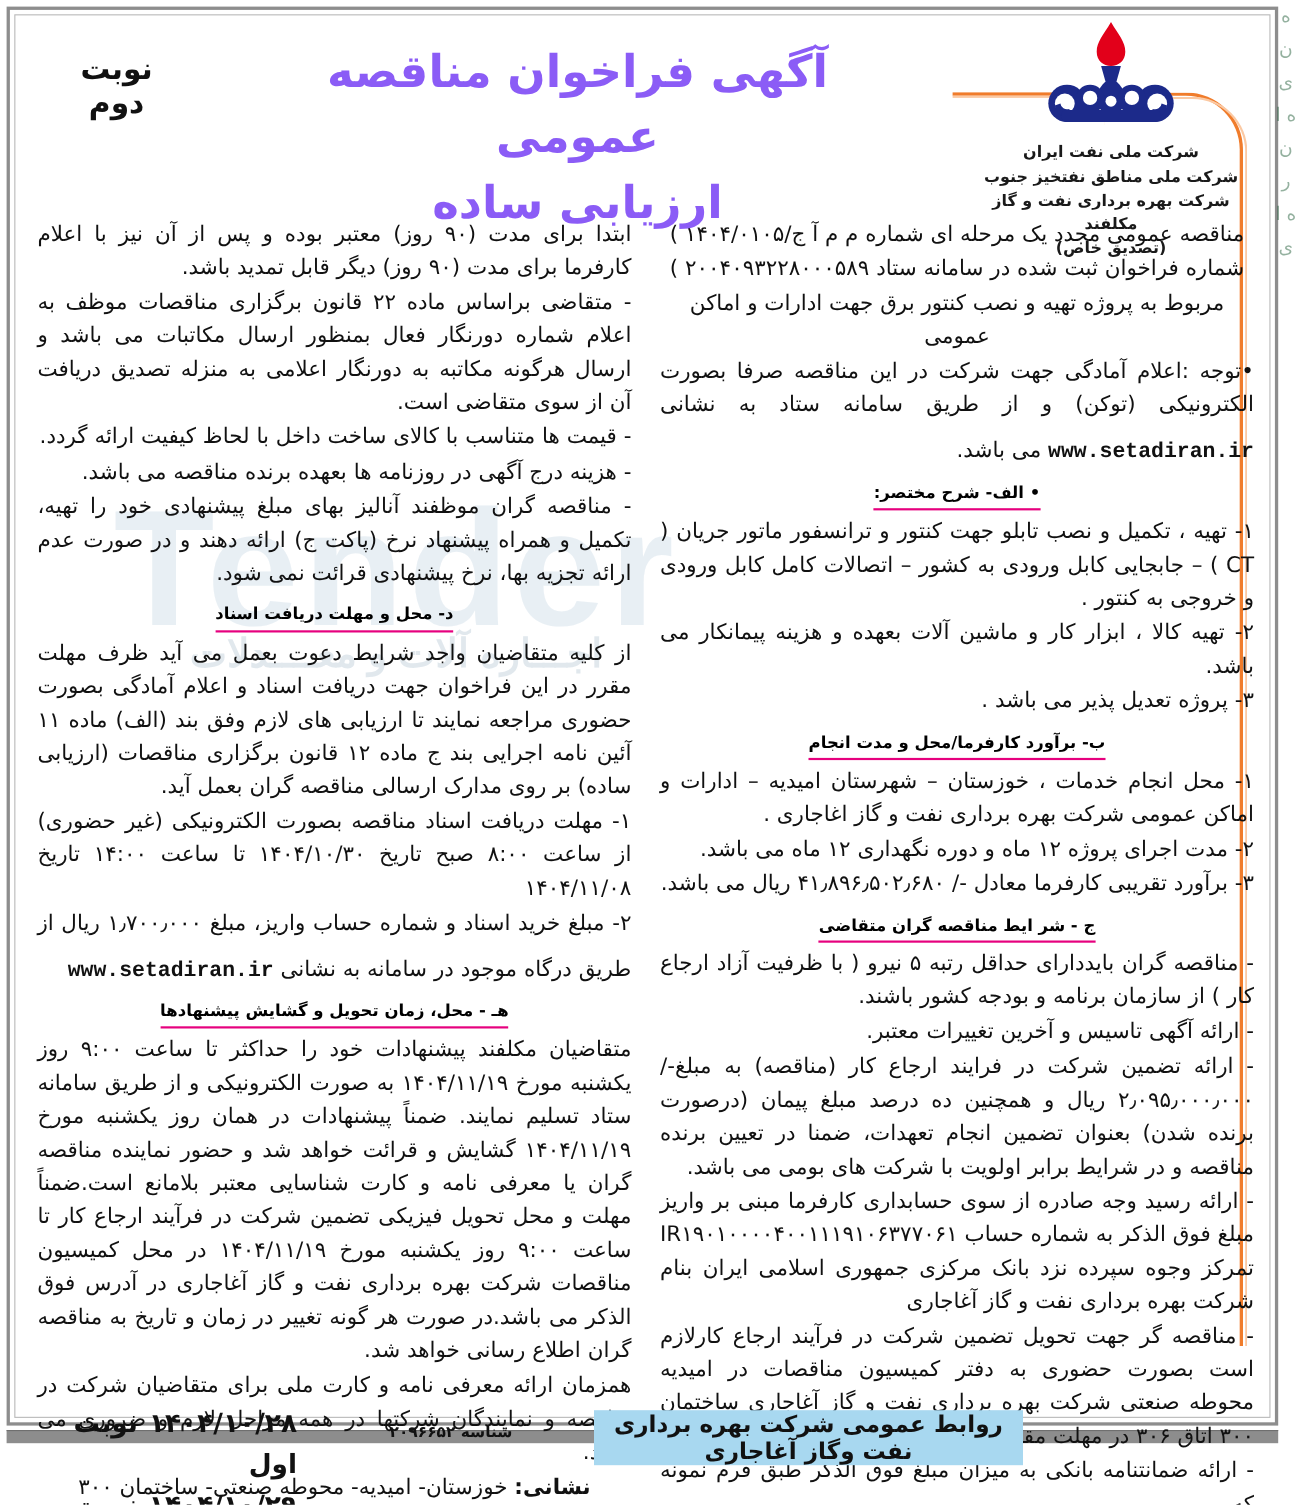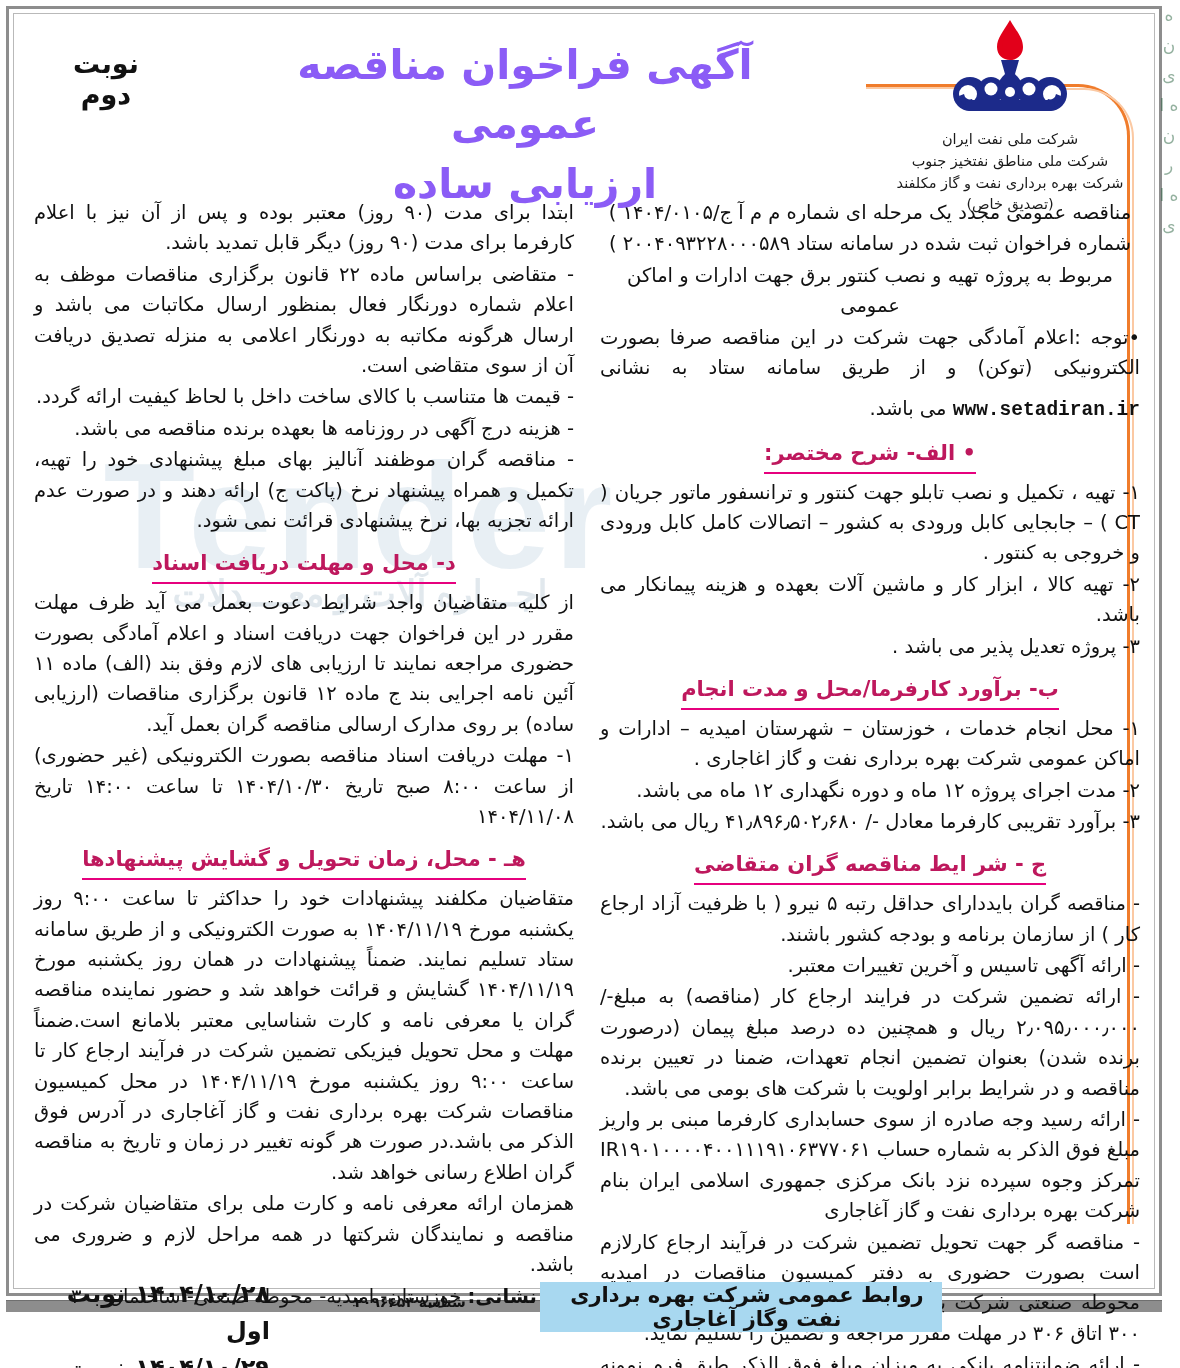--- a/index.html
+++ b/index.html
@@ -60,49 +60,49 @@
     font-size:27px;font-weight:bold;text-align:center;color:#111;
   }
   .main-title{
     position:absolute;left:240px;top:36px;width:570px;
     text-align:center;color:#8b5cf6;font-weight:bold;
     font-size:41px;line-height:1.45;
   }
   .logo-block{position:absolute;left:880px;top:18px;width:260px;text-align:center;}
   .logo-mark{width:150px;height:105px;margin:0 auto;display:block;}
   .logo-lines{
-    margin-top:6px;font-size:14.5px;font-weight:normal;line-height:1.5;color:#1a1a1a;
+    margin-top:6px;font-size:14.5px;font-weight:bold;line-height:1.5;color:#1a1a1a;
   }
   
   .col{
     position:absolute;top:198px;width:540px;z-index:2;
     font-size:19.5px;line-height:1.56;text-align:justify;
     text-justify:inter-word;
   }
   .col-right{right:40px;}
   .col-left{left:34px;}
   .col p{margin:0 0 1px 0;}
   .p-center{text-align:center;}
   .p-right{text-align:right;}
   .sec-head{
-    color:#be185d;font-weight:bold;font-size:21px;
+    color:#000000;font-weight:bold;font-size:15px;
     text-align:center;margin:11px 0 4px 0;
   }
   .sec-head span{
     border-bottom:2px solid #e6007e;padding-bottom:2px;display:inline-block;
   }
   .ltr{direction:ltr;display:inline-block;unicode-bidi:embed;}
   .url{font-family:Liberation Mono, monospace;font-weight:bold;direction:ltr;display:inline-block;margin-top:12px;}
   .bold{font-weight:bold;}
   
   .footer{position:absolute;left:0;top:1272px;width:1180px;height:86px;z-index:3;}
   .footer-pr{
     position:absolute;left:540px;top:10px;width:390px;height:50px;
     background:#a8d8f0;color:#111;font-weight:bold;font-size:21px;
-    display:flex;align-items:center;justify-content:center;text-align:center;padding-left:12px;
+    display:flex;align-items:center;justify-content:center;text-align:center;
   }
   .footer-id{
     position:absolute;left:300px;top:22px;width:220px;text-align:center;
     font-weight:bold;font-size:14px;
   }
   .footer-dates{
     position:absolute;left:20px;top:4px;width:250px;text-align:right;
     font-weight:bold;font-size:24px;line-height:1.55;
   }
   .footer-dates .dt{direction:ltr;display:inline-block;margin-left:10px;}
@@ -218,20 +218,24 @@
   <p>-   متقاضی براساس ماده ۲۲ قانون برگزاری مناقصات موظف به اعلام شماره دورنگار فعال بمنظور ارسال مکاتبات می باشد و ارسال هرگونه مکاتبه به دورنگار اعلامی به منزله تصدیق دریافت آن از سوی متقاضی است.</p>
   <p class="p-right">- قیمت ها متناسب با کالای ساخت داخل با لحاظ کیفیت ارائه گردد.</p>
   <p class="p-right">- هزینه درج آگهی در روزنامه ها بعهده برنده مناقصه می باشد.</p>
   <p>-  مناقصه گران موظفند آنالیز بهای مبلغ پیشنهادی خود را تهیه، تکمیل و همراه پیشنهاد نرخ (پاکت ج) ارائه دهند و در صورت  عدم ارائه تجزیه بها، نرخ پیشنهادی قرائت نمی شود.</p>
 
   <div class="sec-head">
     <span>د- محل و مهلت دریافت اسناد</span>
   </div>
   <p>از کلیه متقاضیان واجد شرایط دعوت بعمل می آید ظرف مهلت مقرر در این فراخوان جهت دریافت اسناد و اعلام آمادگی بصورت حضوری مراجعه نمایند تا ارزیابی های لازم وفق بند (الف) ماده ۱۱ آئین نامه اجرایی بند ج ماده ۱۲ قانون برگزاری مناقصات (ارزیابی ساده) بر روی مدارک ارسالی مناقصه گران بعمل آید.</p>
   <p>۱- مهلت دریافت اسناد مناقصه بصورت الکترونیکی (غیر حضوری) از ساعت ۸:۰۰ صبح تاریخ ۱۴۰۴/۱۰/۳۰ تا ساعت ۱۴:۰۰ تاریخ ۱۴۰۴/۱۱/۰۸</p>
+  <p>
+    <span>۲- مبلغ خرید اسناد و شماره حساب واریز، مبلغ ۱٫۷۰۰٫۰۰۰ ریال از طریق درگاه موجود در سامانه به نشانی</span>
+    <span class="url">www.setadiran.ir</span>
+  </p>
 
   <div class="sec-head">
     <span>هـ - محل، زمان تحویل و گشایش پیشنهادها</span>
   </div>
   <p>متقاضیان مکلفند پیشنهادات خود را حداکثر تا ساعت ۹:۰۰ روز یکشنبه مورخ ۱۴۰۴/۱۱/۱۹ به صورت الکترونیکی و از طریق سامانه ستاد تسلیم نمایند. ضمناً پیشنهادات در همان روز یکشنبه مورخ ۱۴۰۴/۱۱/۱۹ گشایش و قرائت خواهد شد و حضور نماینده مناقصه گران یا معرفی نامه و کارت شناسایی معتبر بلامانع است.ضمناً مهلت و محل تحویل فیزیکی تضمین شرکت در فرآیند ارجاع کار تا ساعت ۹:۰۰ روز یکشنبه مورخ ۱۴۰۴/۱۱/۱۹ در محل کمیسیون مناقصات شرکت بهره برداری نفت و گاز آغاجاری در آدرس فوق الذکر می باشد.در صورت هر گونه تغییر در زمان و تاریخ به مناقصه گران اطلاع رسانی خواهد شد.</p>
   <p>همزمان ارائه معرفی نامه و کارت ملی برای متقاضیان شرکت در مناقصه و نمایندگان شرکتها در همه مراحل لازم و ضروری می باشد.</p>
 
   <p class="p-center">
     <span class="bold">نشانی:</span><span> خوزستان- امیدیه- محوطه صنعتی- ساختمان ۳۰۰</span>
   </p>

